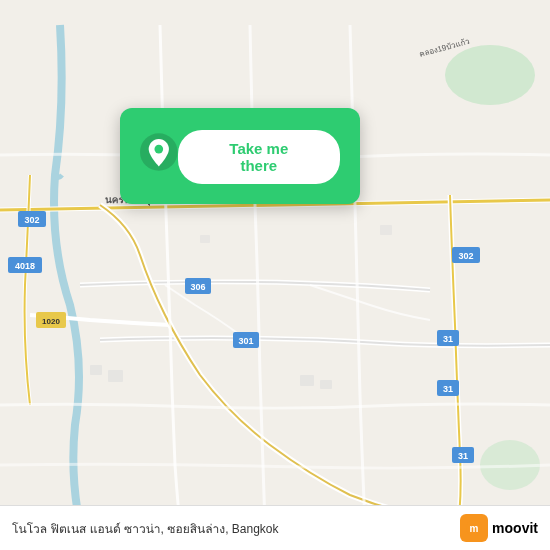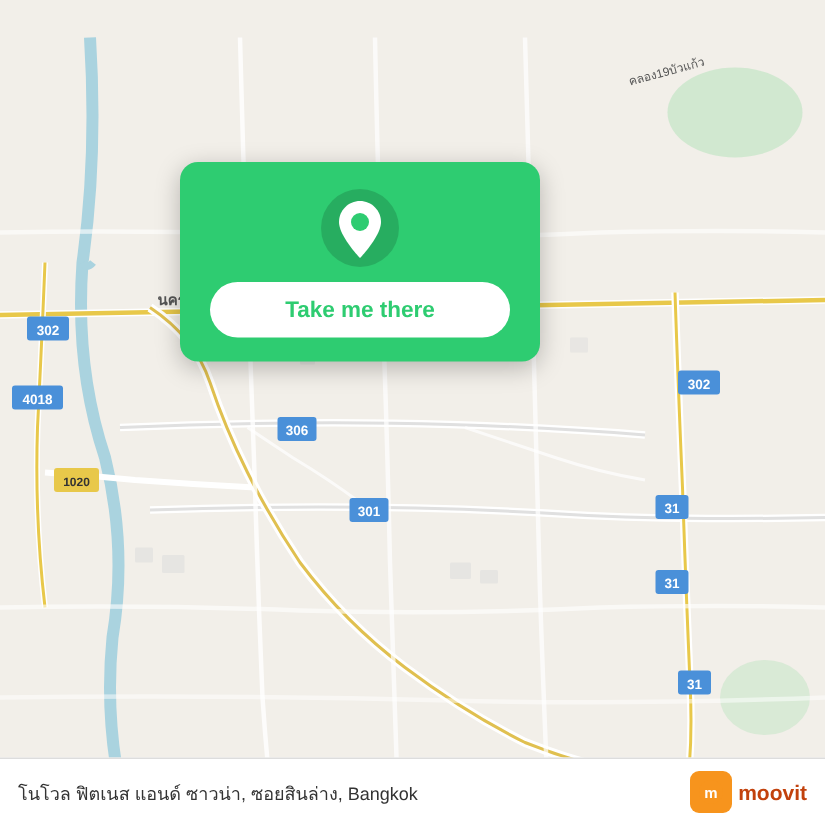--- a/index.html
+++ b/index.html
@@ -37,21 +37,20 @@
     
     .location-card {
       position: absolute;
       top: 108px;
       left: 120px;
       width: 240px;
       background-color: #2ecc71;
       border-radius: 12px;
       padding: 18px 20px 16px;
       display: flex;
-      flex-direction: column;
       align-items: center;
       box-shadow: 0 4px 16px rgba(0,0,0,0.25);
       z-index: 10;
     }
 
     .location-pin-icon {
       width: 52px;
       height: 52px;
       margin-bottom: 10px;
     }
@@ -106,21 +105,21 @@
       align-items: center;
       justify-content: center;
       color: white;
       font-weight: 900;
       font-size: 14px;
     }
 
     .moovit-text {
       font-size: 14px;
       font-weight: 700;
-      color: #c2410c;
+      color: #000000;
     }
 
     
     .osm-attribution {
       position: absolute;
       bottom: 46px;
       left: 8px;
       font-size: 9px;
       color: #555;
       background: rgba(255,255,255,0.7);

